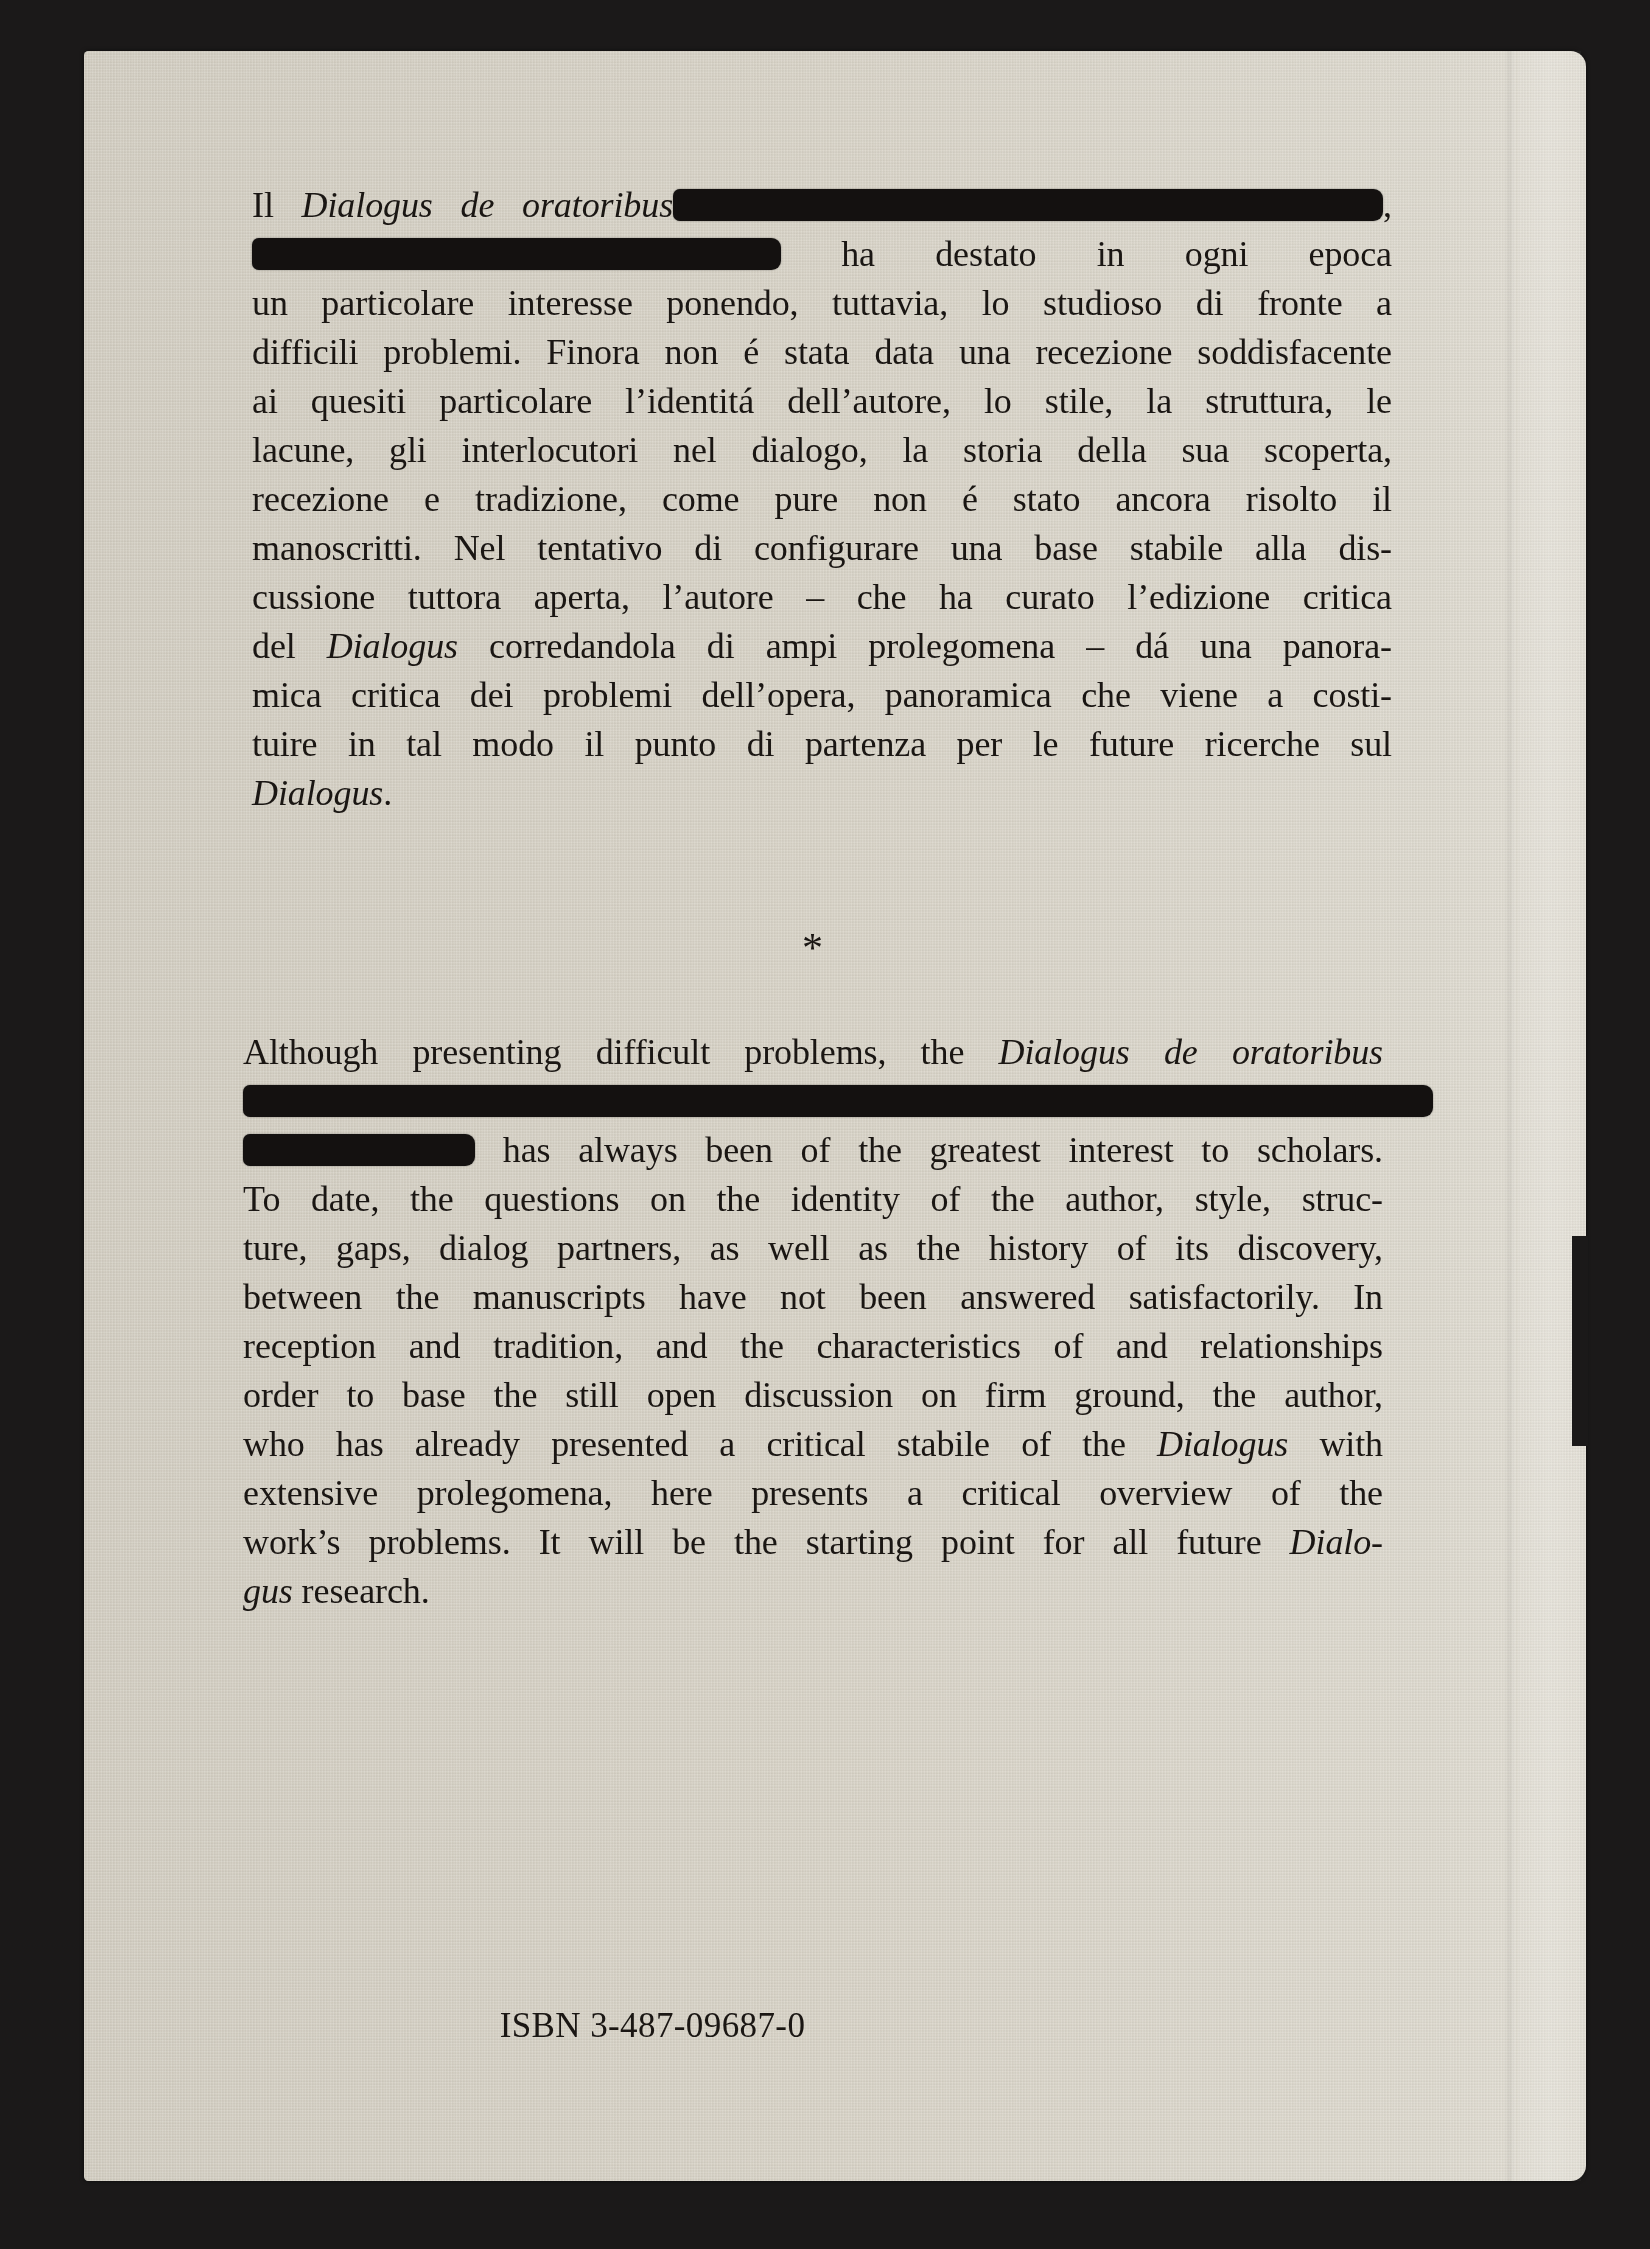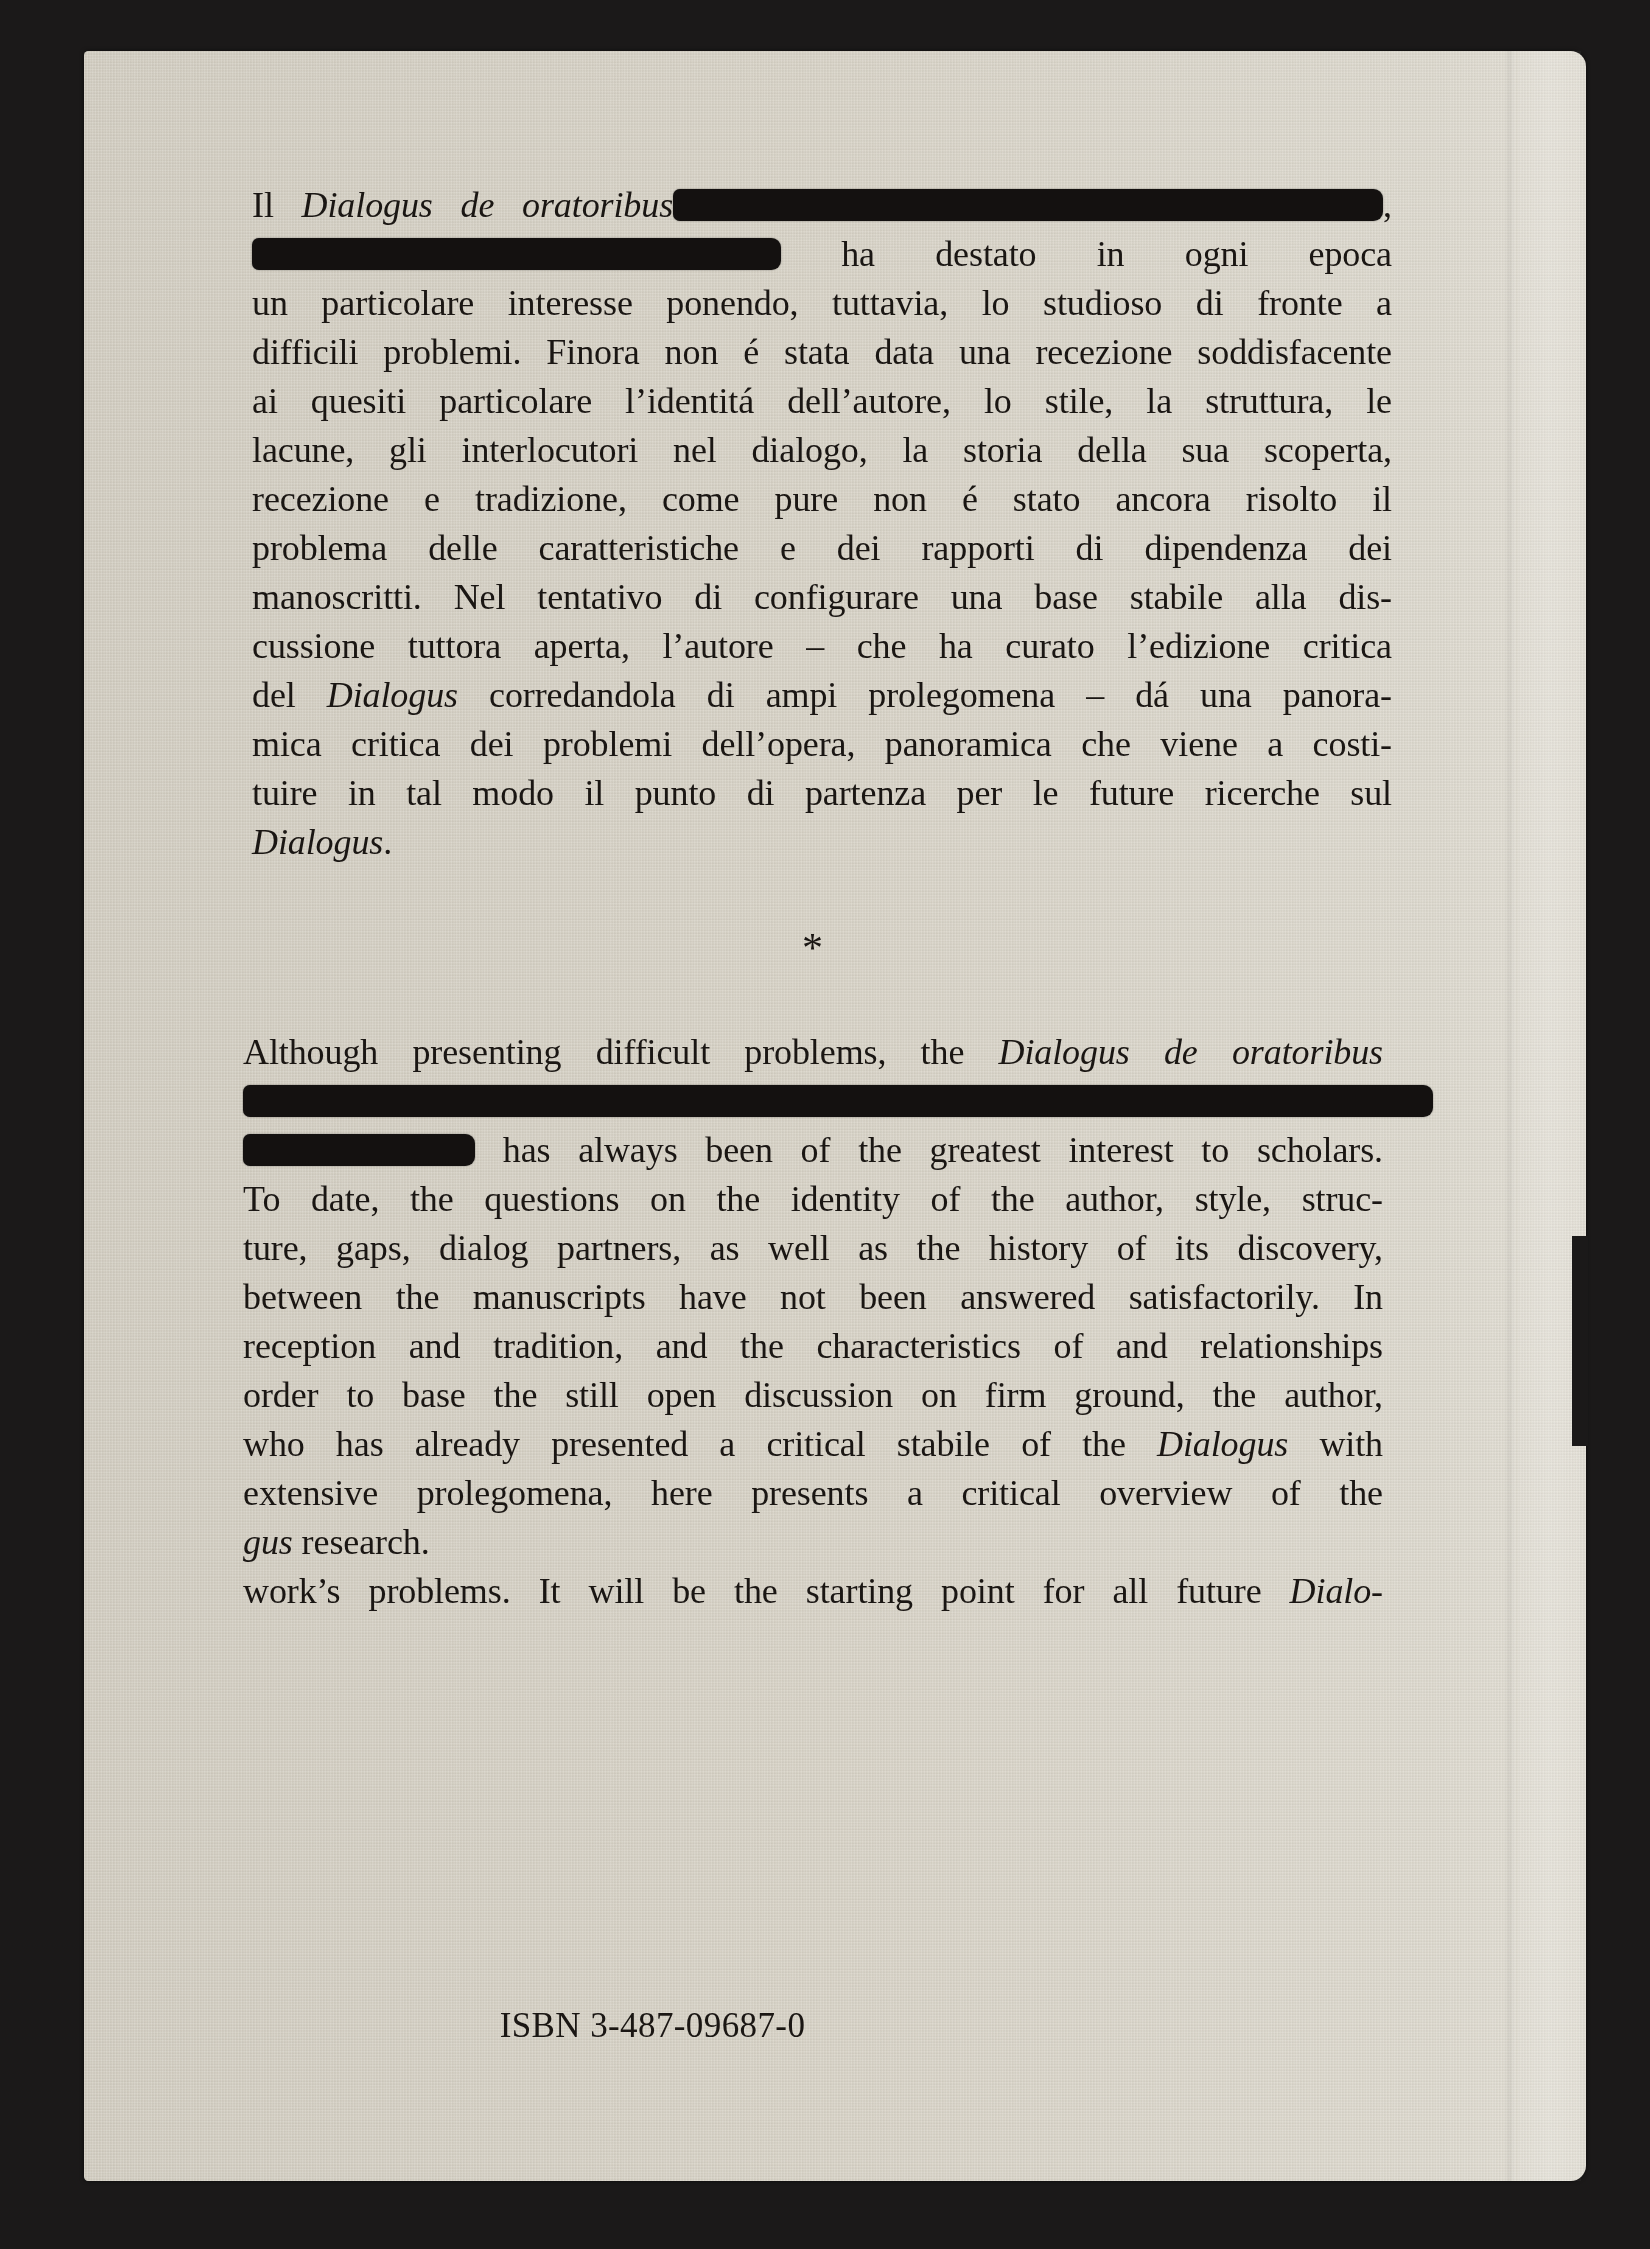--- a/index.html
+++ b/index.html
@@ -116,21 +116,20 @@
 <div class="edge-notch"></div>
 
 <div class="text-block" id="italian-paragraph">
     <span class="line"><span>Il </span><span class="it">Dialogus de oratoribus</span><span class="redaction" style="width: 710px;"></span><span>,</span></span>
     <span class="line"><span class="redaction" style="width: 529px;"></span><span> ha destato in ogni epoca</span></span>
     <span class="line"><span>un particolare interesse ponendo, tuttavia, lo studioso di fronte a</span></span>
     <span class="line"><span>difficili problemi. Finora non é stata data una recezione soddisfacente</span></span>
     <span class="line"><span>ai quesiti particolare l’identitá dell’autore, lo stile, la struttura, le</span></span>
     <span class="line"><span>lacune, gli interlocutori nel dialogo, la storia della sua scoperta,</span></span>
     <span class="line"><span>recezione e tradizione, come pure non é stato ancora risolto il</span></span>
-    <span class="line"><span>problema delle caratteristiche e dei rapporti di dipendenza dei</span></span>
     <span class="line"><span>manoscritti. Nel tentativo di configurare una base stabile alla dis-</span></span>
     <span class="line"><span>cussione tuttora aperta, l’autore – che ha curato l’edizione critica</span></span>
     <span class="line"><span>del </span><span class="it">Dialogus</span><span> corredandola di ampi prolegomena – dá una panora-</span></span>
     <span class="line"><span>mica critica dei problemi dell’opera, panoramica che viene a costi-</span></span>
     <span class="line"><span>tuire in tal modo il punto di partenza per le future ricerche sul</span></span>
     <span class="line last"><span class="it">Dialogus</span><span>.</span></span>
   </div>
 
 <div class="asterisk">*</div>
 
@@ -138,18 +137,18 @@
     <span class="line"><span>Although presenting difficult problems, the </span><span class="it">Dialogus de oratoribus</span></span>
     <span class="line"><span class="redaction" style="width: 1190px;"></span></span>
     <span class="line"><span class="redaction" style="width: 232px;"></span><span> has always been of the greatest interest to scholars.</span></span>
     <span class="line"><span>To date, the questions on the identity of the author, style, struc-</span></span>
     <span class="line"><span>ture, gaps, dialog partners, as well as the history of its discovery,</span></span>
     <span class="line"><span>between the manuscripts have not been answered satisfactorily. In</span></span>
     <span class="line"><span>reception and tradition, and the characteristics of and relationships</span></span>
     <span class="line"><span>order to base the still open discussion on firm ground, the author,</span></span>
     <span class="line"><span>who has already presented a critical stabile of the </span><span class="it">Dialogus</span><span> with</span></span>
     <span class="line"><span>extensive prolegomena, here presents a critical overview of the</span></span>
+    <span class="line"><span>work’s problems. It will be the starting point for all future </span><span class="it">Dialo-</span></span>
     <span class="line last"><span class="it">gus</span><span> research.</span></span>
-    <span class="line"><span>work’s problems. It will be the starting point for all future </span><span class="it">Dialo-</span></span>
   </div>
 
 <div class="isbn">ISBN 3-487-09687-0</div>
 
 
 </body></html>

